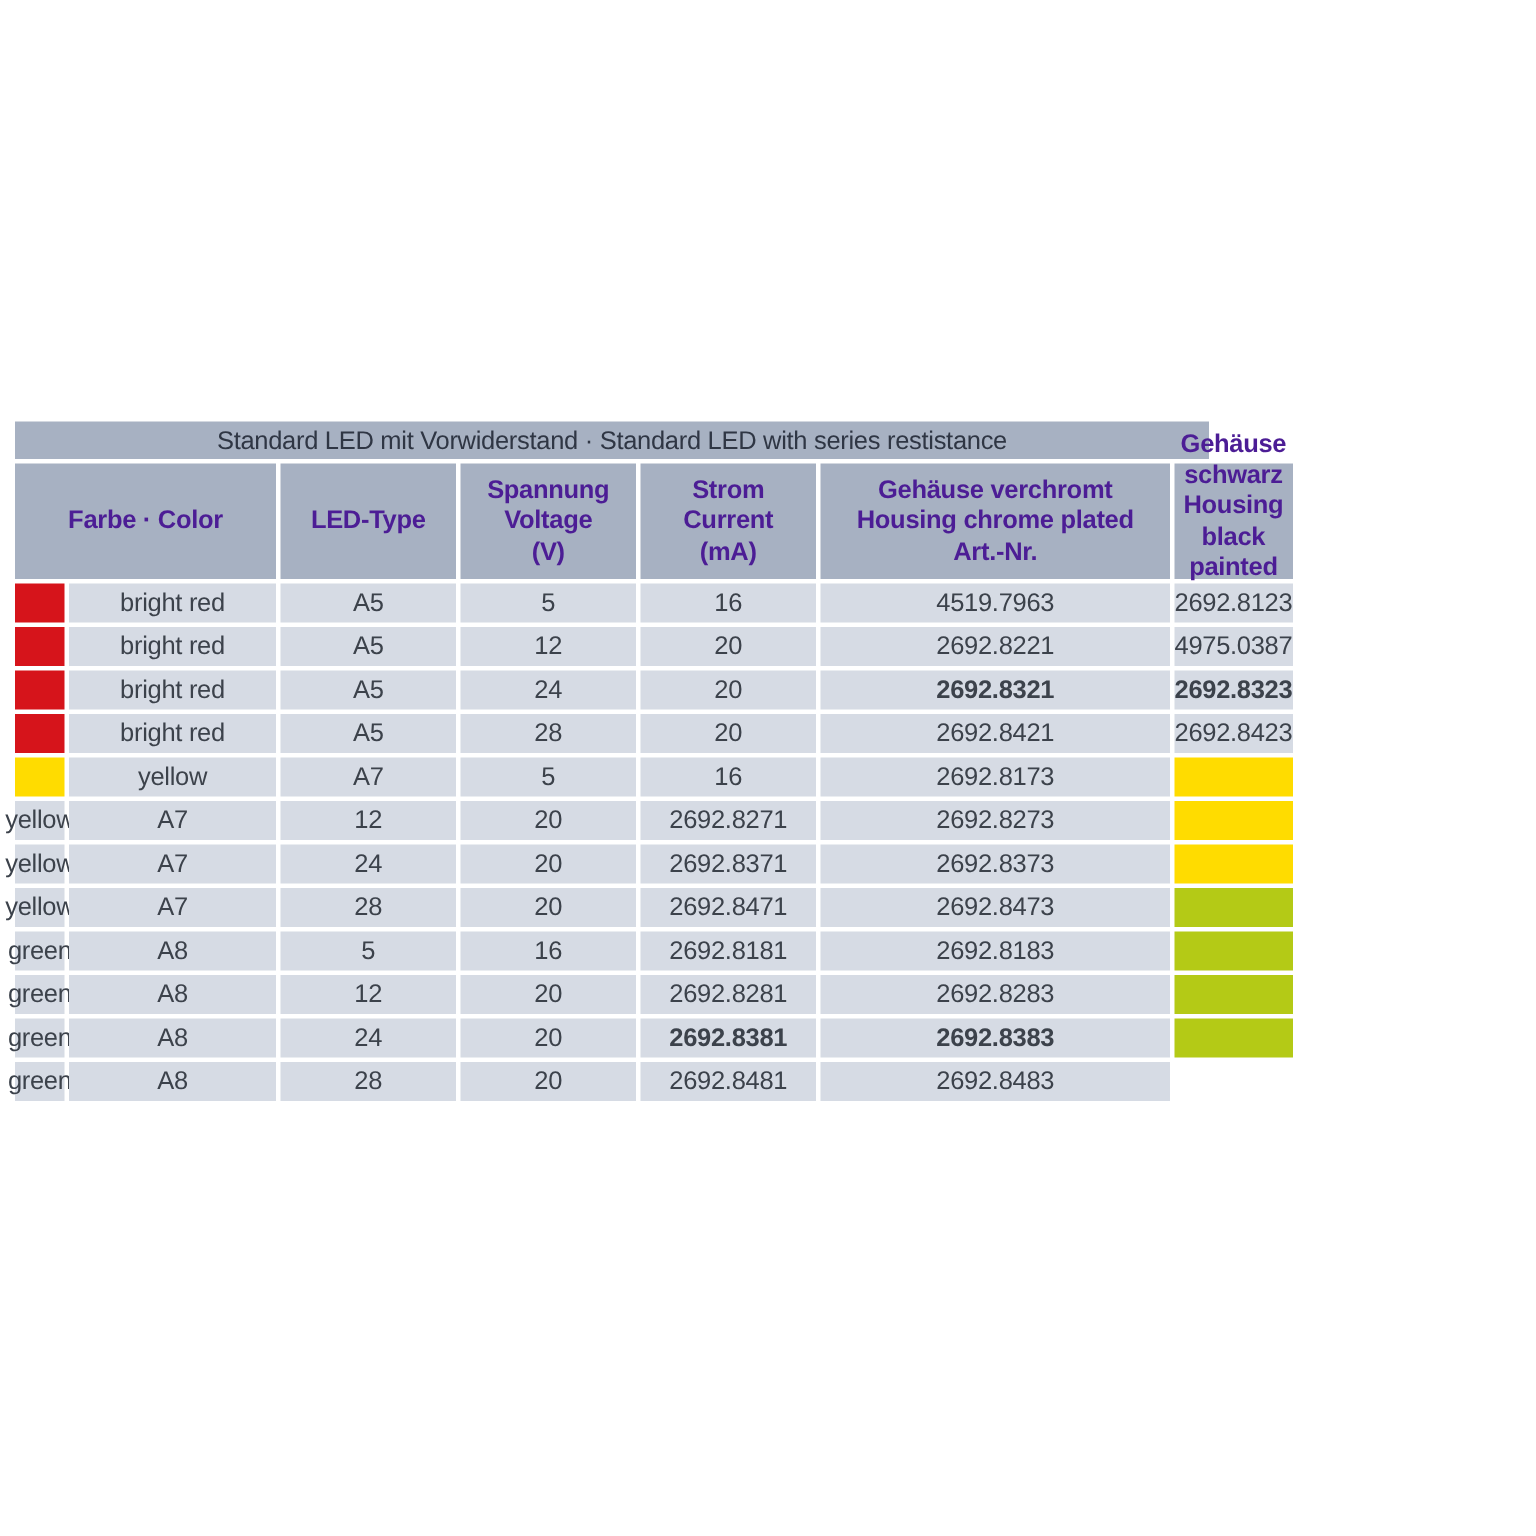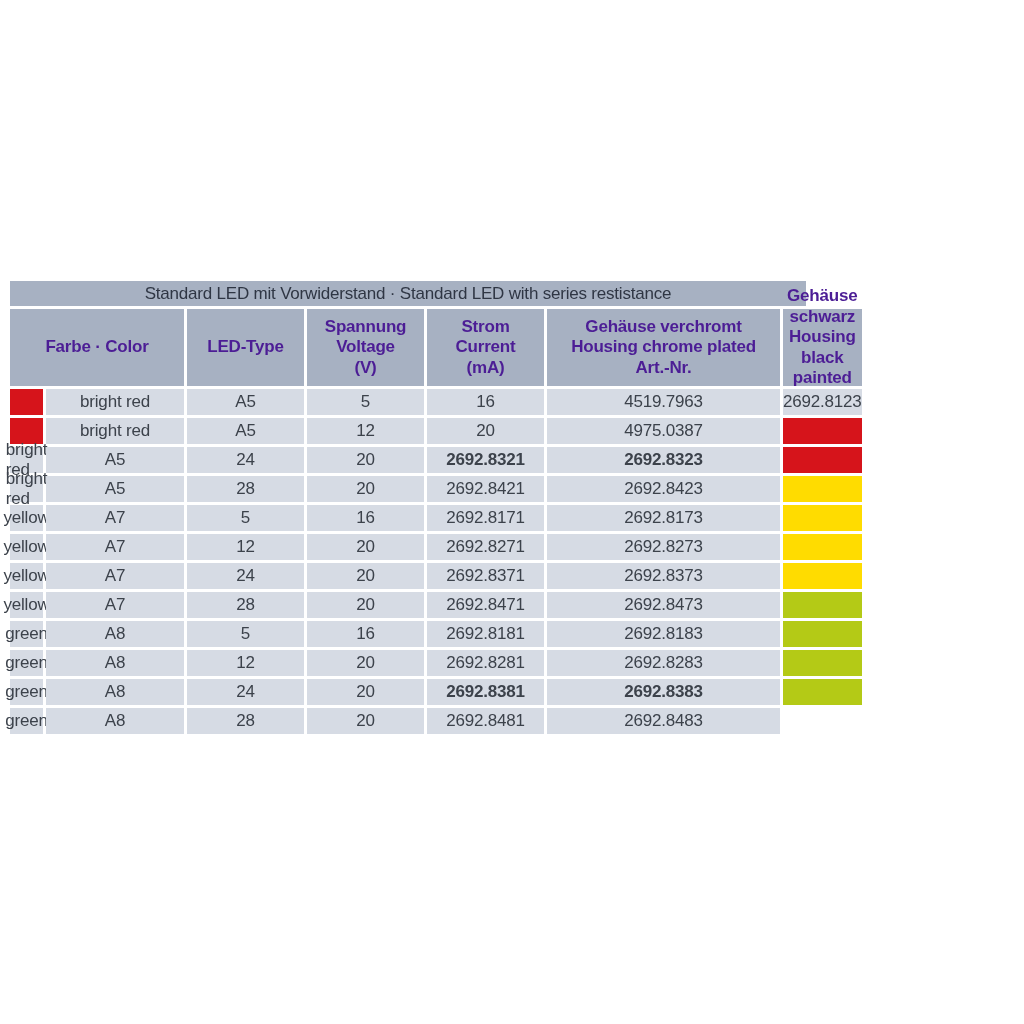--- a/index.html
+++ b/index.html
@@ -98,41 +98,41 @@
         <div class="td">A5</div>
         <div class="td">5</div>
         <div class="td">16</div>
         <div class="td">4519.7963</div>
         <div class="td">2692.8123</div>
         <div class="td swatch" style="background: rgb(214, 20, 27);"></div>
         <div class="td">bright red</div>
         <div class="td">A5</div>
         <div class="td">12</div>
         <div class="td">20</div>
+        <div class="td">2692.8221</div>
         <div class="td">4975.0387</div>
         <div class="td swatch" style="background: rgb(214, 20, 27);"></div>
         <div class="td">bright red</div>
         <div class="td">A5</div>
         <div class="td">24</div>
         <div class="td">20</div>
         <div class="td bold">2692.8321</div>
         <div class="td bold">2692.8323</div>
         <div class="td swatch" style="background: rgb(214, 20, 27);"></div>
         <div class="td">bright red</div>
         <div class="td">A5</div>
         <div class="td">28</div>
         <div class="td">20</div>
         <div class="td">2692.8421</div>
         <div class="td">2692.8423</div>
         <div class="td swatch" style="background: rgb(255, 220, 0);"></div>
         <div class="td">yellow</div>
         <div class="td">A7</div>
         <div class="td">5</div>
         <div class="td">16</div>
-        <div class="td">2692.8171</div>
         <div class="td">2692.8173</div>
         <div class="td swatch" style="background: rgb(255, 220, 0);"></div>
         <div class="td">yellow</div>
         <div class="td">A7</div>
         <div class="td">12</div>
         <div class="td">20</div>
         <div class="td">2692.8271</div>
         <div class="td">2692.8273</div>
         <div class="td swatch" style="background: rgb(255, 220, 0);"></div>
         <div class="td">yellow</div>

